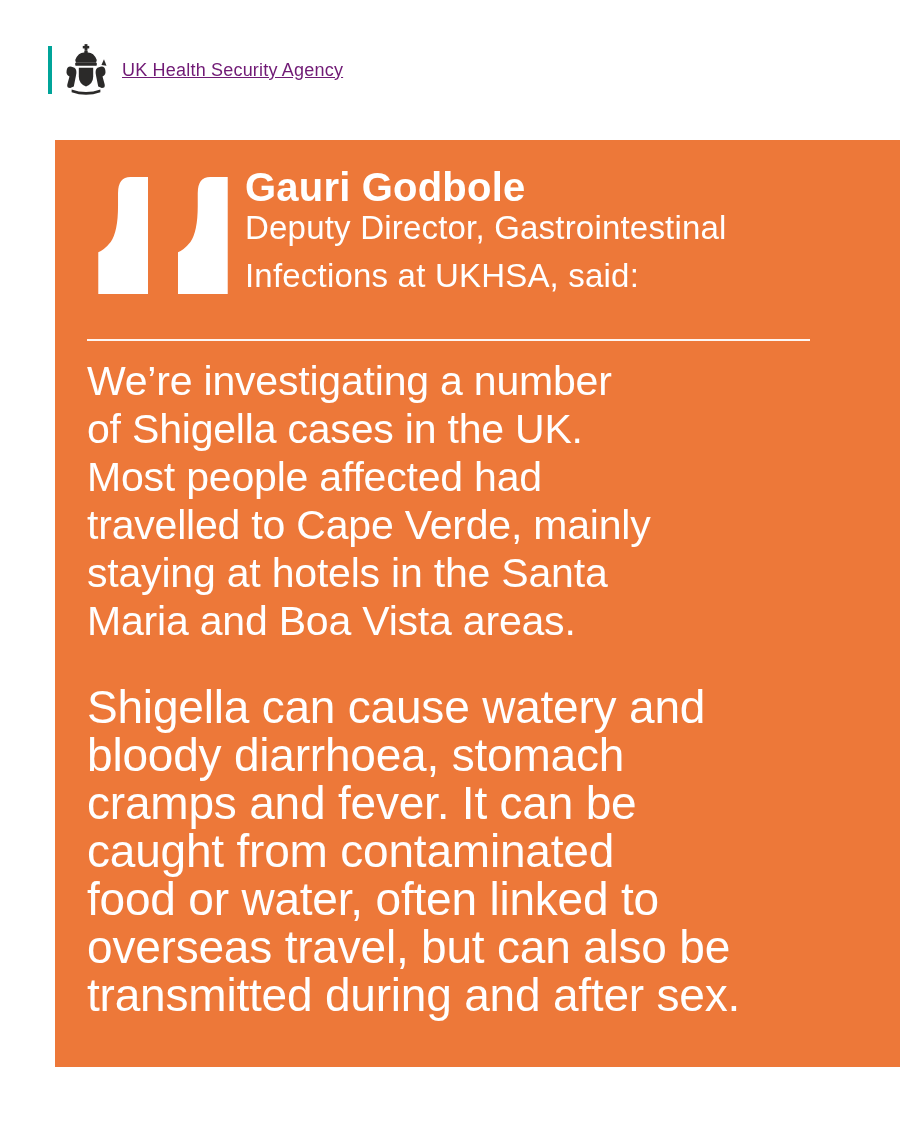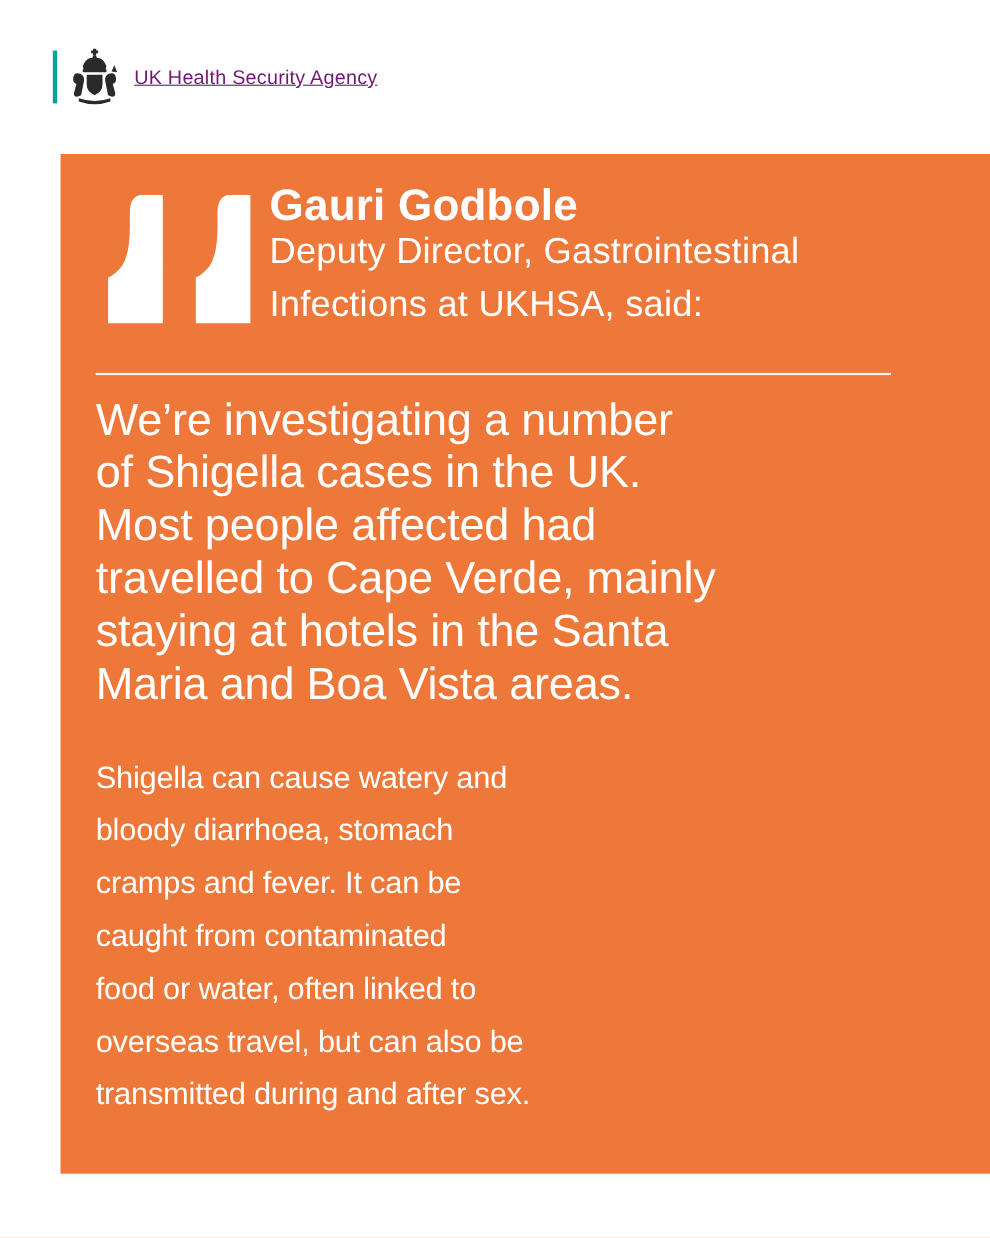--- a/index.html
+++ b/index.html
@@ -90,21 +90,21 @@
     font-weight: normal;
     line-height: 48px;
     white-space: pre-line;
     letter-spacing: -0.2px;
   }
   .quote-regular {
     position: absolute;
     left: 32px;
     top: 543px;
     width: 750px;
-    font-size: 28px;
+    font-size: 46px;
     font-weight: normal;
     line-height: 48px;
     white-space: pre-line;
     letter-spacing: -0.2px;
   }
 </style>
 </head>
 <body>
 
 <div class="canvas">

